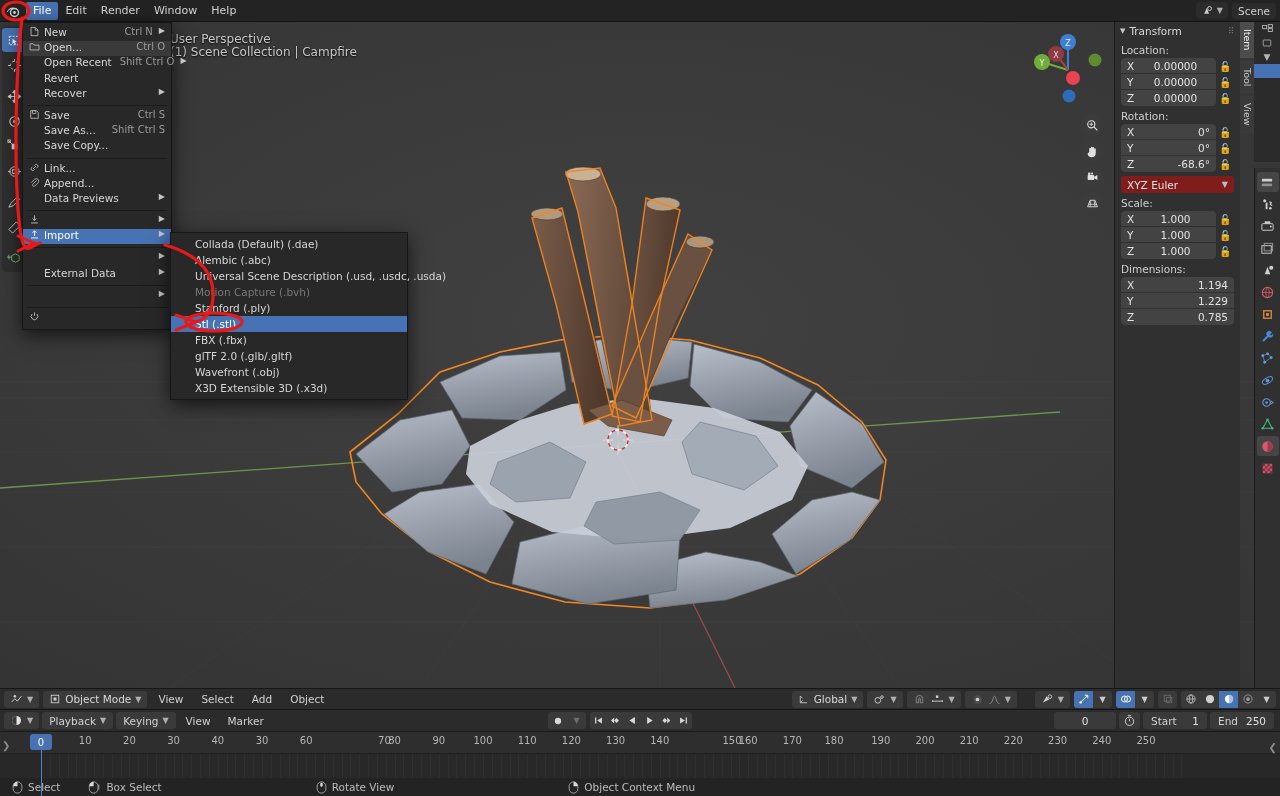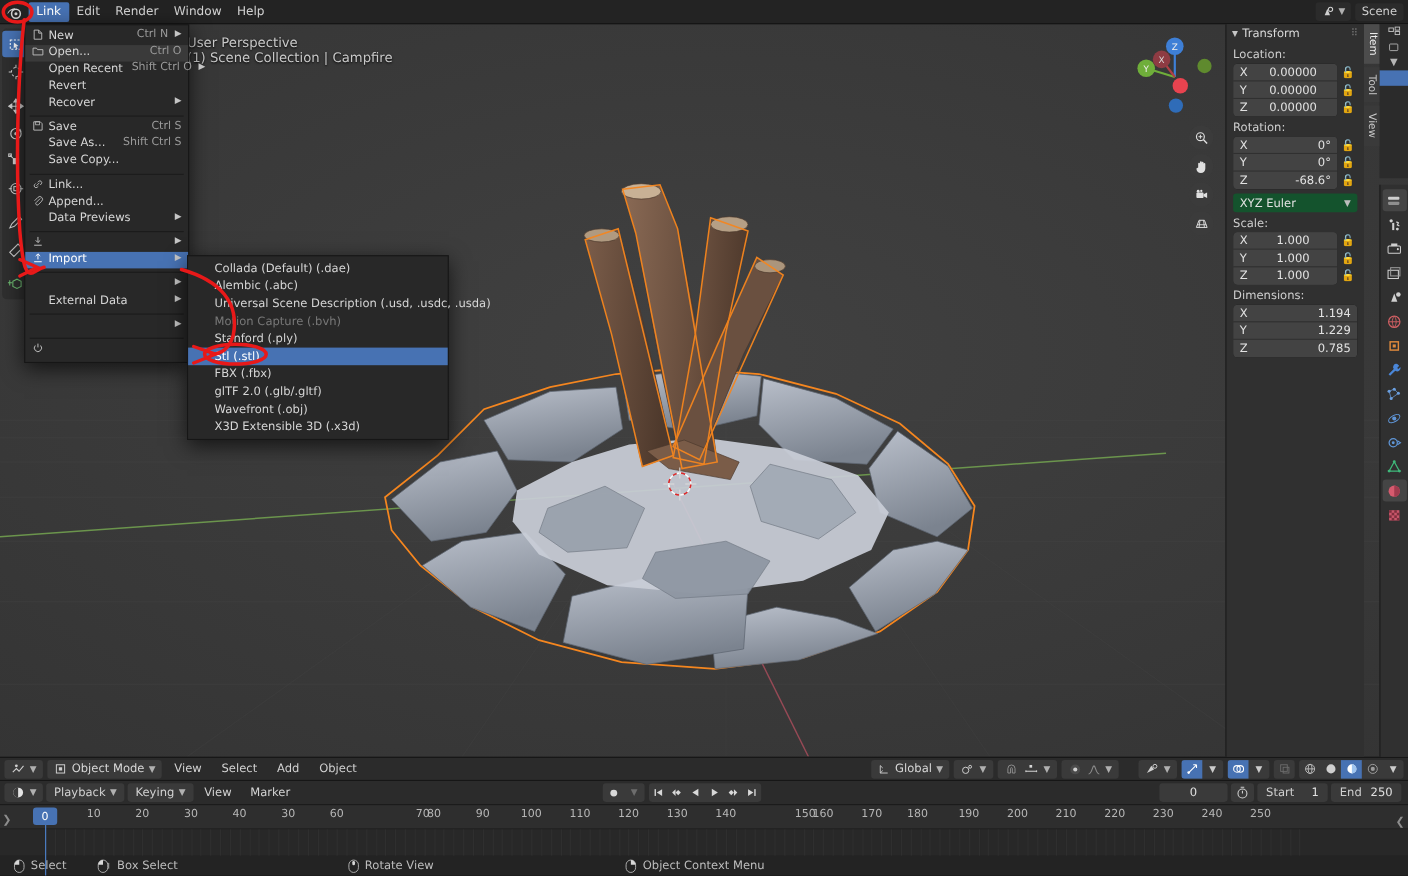--- a/index.html
+++ b/index.html
@@ -120,21 +120,21 @@
   }
   .np-row:last-child { border-bottom: none; }
   .np-row .ax { width: 14px; color: #e2e2e2; }
   .np-row .val { flex: 1; text-align: center; }
   .np-row .val.r { text-align: right; }
   .np-field-wrap { display: flex; align-items: center; margin: 0 6px; }
   .np-field-wrap .np-group { flex: 1; margin: 0; }
   .locks { display: flex; flex-direction: column; width: 16px; margin-left: 2px; }
   .lock { height: 16px; display: flex; align-items: center; justify-content: center; color: #8e8e8e; font-size: 10px;}
   .np-select {
-    margin: 4px 6px 0 6px; height: 17px; background: #14532d; border-radius: 3px;
+    margin: 4px 6px 0 6px; height: 17px; background: #7f1d1d; border-radius: 3px;
     display: flex; align-items: center; padding: 0 6px; font-size: 10.5px; color: #e2e2e2;
   }
   .np-select .cv { margin-left: auto; color: #bdbdbd; font-size: 8px; }
 
   
   .vtabs { position: absolute; top: 22px; left: 1240px; width: 14px; z-index: 19; }
   .vtab {
     writing-mode: vertical-rl; text-orientation: mixed;
     background: #3a3a3a; color: #cacaca; font-size: 9.5px;
     padding: 7px 1px; margin-bottom: 3px; border-radius: 0 0 0 0;
@@ -672,21 +672,21 @@
   </div>
 
   <div class="topbar">
     <div class="blender-logo">
       <svg width="16" height="16" viewBox="0 0 16 16">
           <path d="M1.5 9.5 C3 6 6 4 9 4.5 L7.5 6 C5.5 6 3.5 7 2.5 9 Z" fill="#d0d0d0"></path>
           <circle cx="9.5" cy="9.5" r="4" fill="none" stroke="#d0d0d0" stroke-width="1.4"></circle>
           <circle cx="9.5" cy="9.5" r="1.4" fill="#d0d0d0"></circle>
         </svg>
     </div>
-    <div class="menu-root active">Link</div>
+    <div class="menu-root active">File</div>
     <div class="menu-root">Edit</div>
     <div class="menu-root">Render</div>
     <div class="menu-root">Window</div>
     <div class="menu-root">Help</div>
     <div class="topbar-right">
       <div class="scene-chip">
         <svg width="13" height="13" viewBox="0 0 16 16">
             <path d="M4 12 L7 5 L10 12 Z" fill="#cfcfcf"></path>
             <circle cx="10.5" cy="5.5" r="2.4" fill="none" stroke="#cfcfcf" stroke-width="1.2"></circle>
           </svg>

